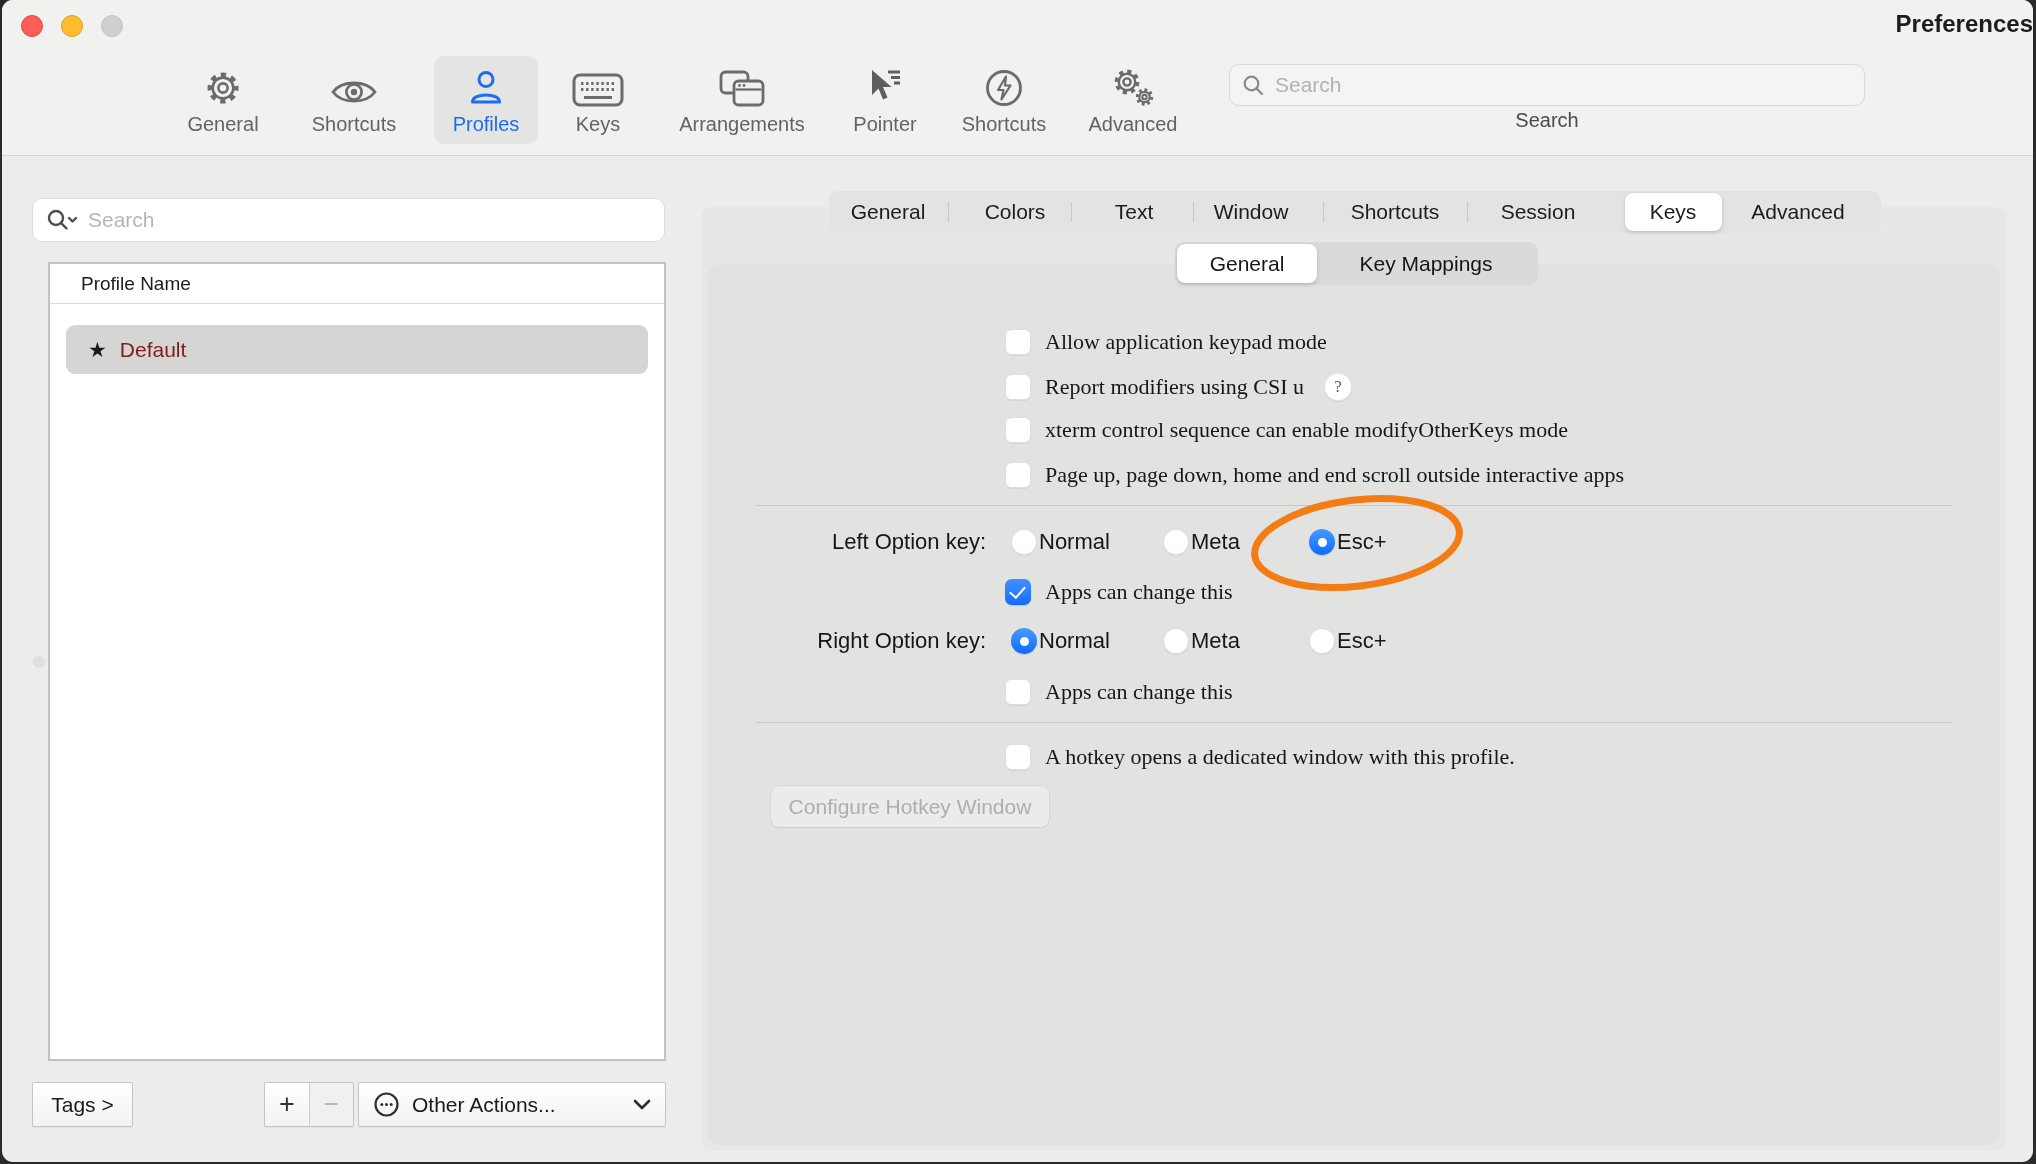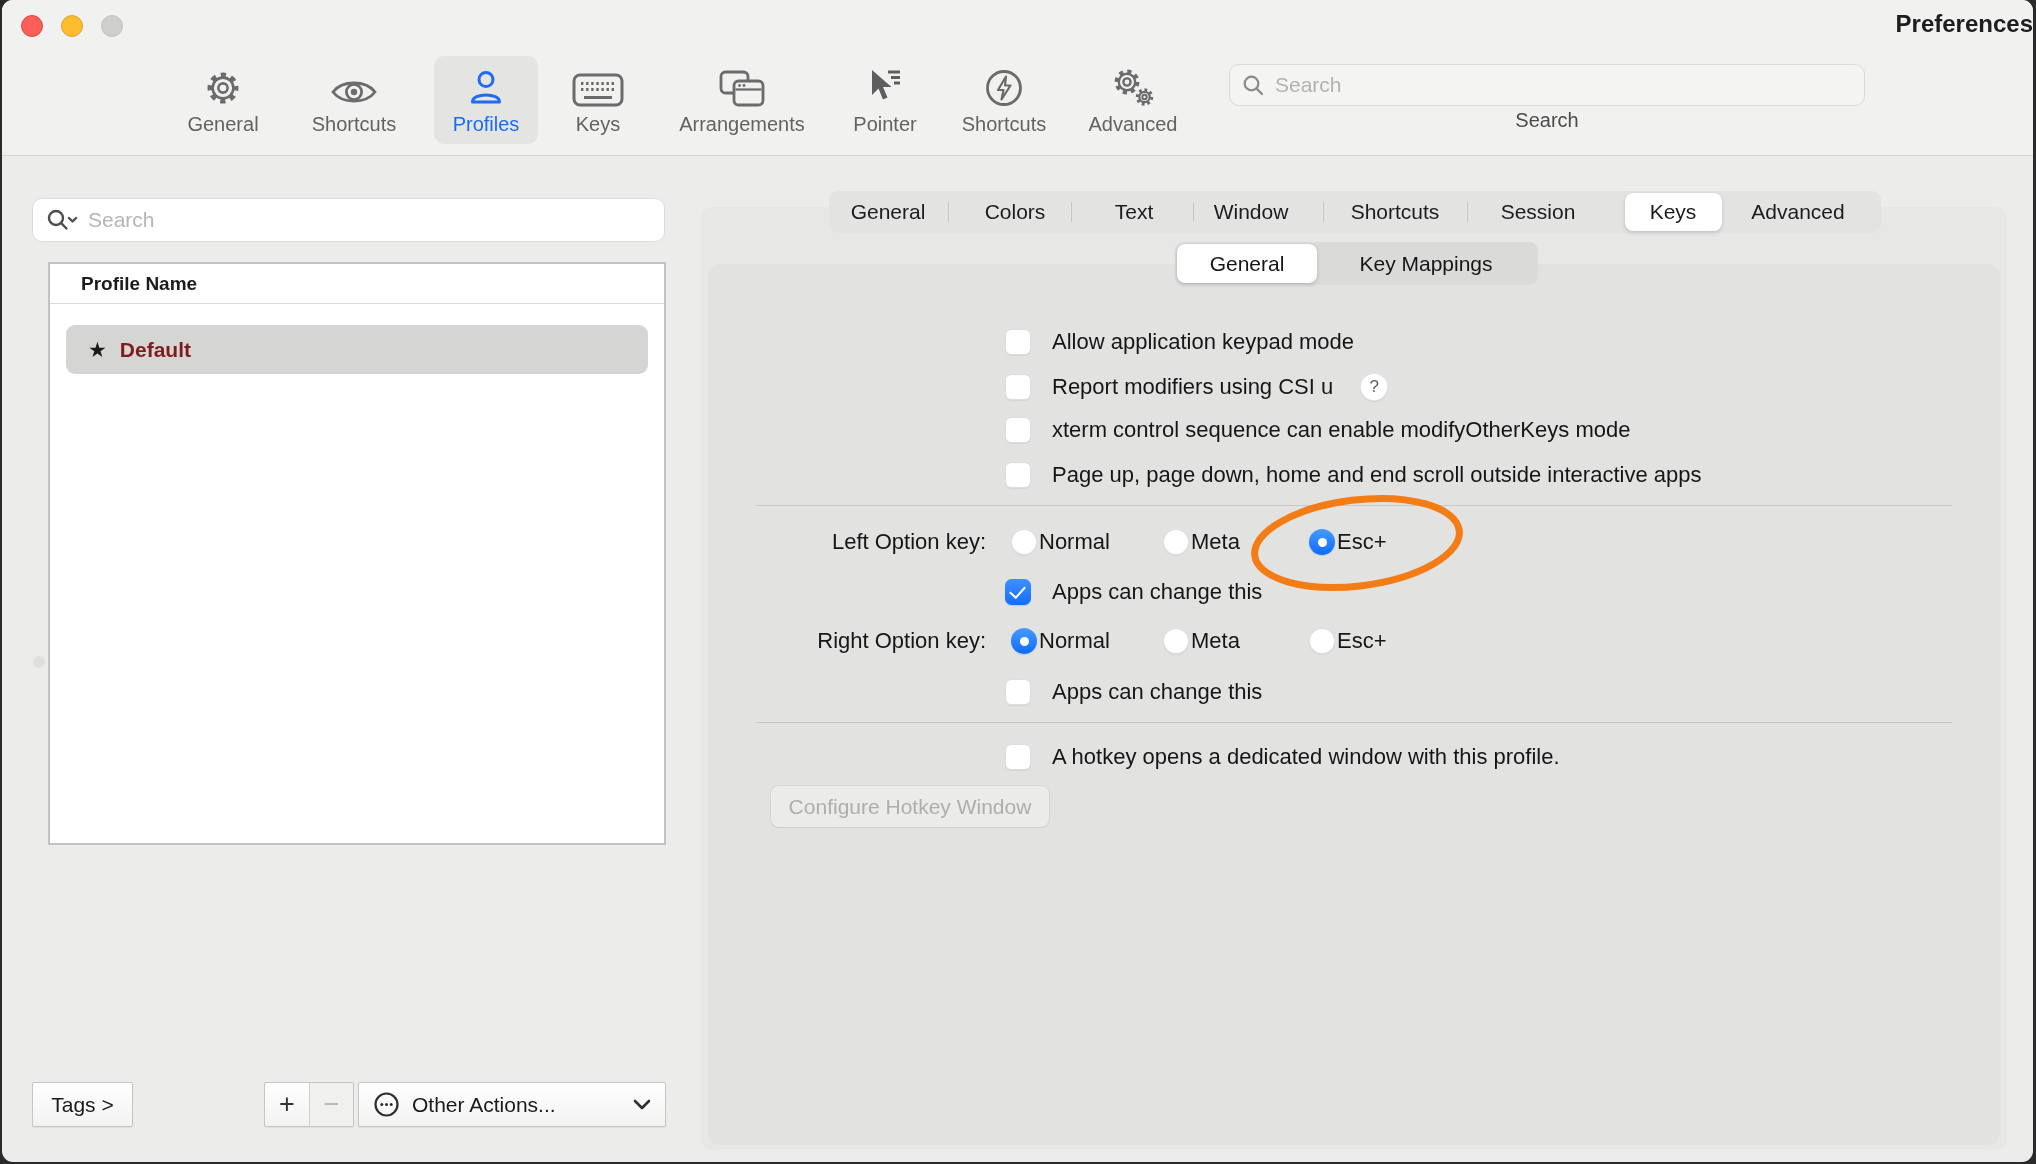--- a/index.html
+++ b/index.html
@@ -39,22 +39,22 @@
   .tb-search input::placeholder { color:#b2b2b0; }
   .sb-search input::placeholder { color:#b5b5b3; }
   .tb-search-caption { position:absolute; left:1227px; top:109px; width:636px;
     text-align:center; font-size:20px; color:#4b4b4b; }
   
   .sb-search { position:absolute; left:30px; top:198px; width:633px; height:44px;
     background:#fff; border:1px solid #dcdcdb; border-radius:10px;
     display:flex; align-items:center; padding:0 13px; }
   .splitter-dot { position:absolute; left:31px; top:656px; width:12px; height:12px;
     border-radius:50%; background:#dfdfde; }
-  .profile-list { position:absolute; left:46px; top:262px; width:618px; height:583px;
-    background:#fff; border:2px solid #c2c2c1;font-weight:bold; }
+  .profile-list { position:absolute; left:46px; top:262px; width:618px; height:799px;
+    background:#fff; border:2px solid #c2c2c1; }
   .pl-header { height:40px; line-height:40px; padding-left:31px; font-size:19px;
     color:#1c1c1e; border-bottom:1px solid #dadada; }
   .pl-row { position:absolute; left:16px; top:61px; width:582px; height:49px;
     border-radius:9px; background:#d5d5d4; display:flex; align-items:center; }
   .pl-star { font-size:21px; color:#1a1a1a; margin-left:22px;
     font-family:"DejaVu Sans",sans-serif; }
   .pl-name { font-size:21px; color:#7f1d1d; margin-left:13px; }
   .bevel-btn { position:absolute; top:1082px; height:45px;
     background:linear-gradient(180deg,#ffffff,#f2f2f1);
     border:1px solid #c5c5c3; border-radius:2px;
@@ -94,21 +94,21 @@
   .cb.checked { background:linear-gradient(180deg,#4190ff,#156cfe);
     box-shadow:0 1px 1px rgba(0,0,0,0.12); }
   .cb.checked::after { content:""; position:absolute; left:8px; top:3.5px; width:7px; height:13px;
     border-right:2.8px solid #fff; border-bottom:2.8px solid #fff; transform:rotate(42deg); }
   .radio { width:26px; height:26px; border-radius:50%; background:#fff; flex:none;
     box-shadow:inset 0 0 0 1px rgba(0,0,0,0.13), 0 1px 1px rgba(0,0,0,0.06); position:relative; }
   .radio.selected { background:linear-gradient(180deg,#459bff,#0e6bfe);
     box-shadow:0 1px 1px rgba(0,0,0,0.12); }
   .radio.selected::after { content:""; position:absolute; left:8.5px; top:8.5px;
     width:9px; height:9px; border-radius:50%; background:#fff; }
-  .cb-row { position:absolute; display:flex; align-items:center; gap:21px; }
+  .cb-row { position:absolute; display:flex; align-items:center; gap:14px;font-family:Liberation Serif, serif; }
   .cb-row .lbl, .radio-pair .lbl, .row-label { font-size:22px; color:#161617; white-space:nowrap; }
   .help-circle { width:28px; height:28px; border-radius:50%; background:#fff; margin-left:6px;
     box-shadow:inset 0 0 0 1px rgba(0,0,0,0.10), 0 1px 1px rgba(0,0,0,0.08);
     display:flex; align-items:center; justify-content:center; font-size:17px; color:#5c5c5c; }
   .sep { position:absolute; left:48px; width:1196px; height:1px; background:#c8c8c7; }
   .form-row { position:absolute; left:0; width:100%; height:26px; }
   .row-label { position:absolute; left:0; top:0; width:278px; text-align:right; line-height:26px; }
   .radio-pair { position:absolute; top:0; display:flex; align-items:center; gap:2px; }
   .cfg-btn { position:absolute; left:63px; top:522px; width:278px; height:41px;
     background:#ebebea; border-radius:8px; font-size:21px; color:#aeaeac;

